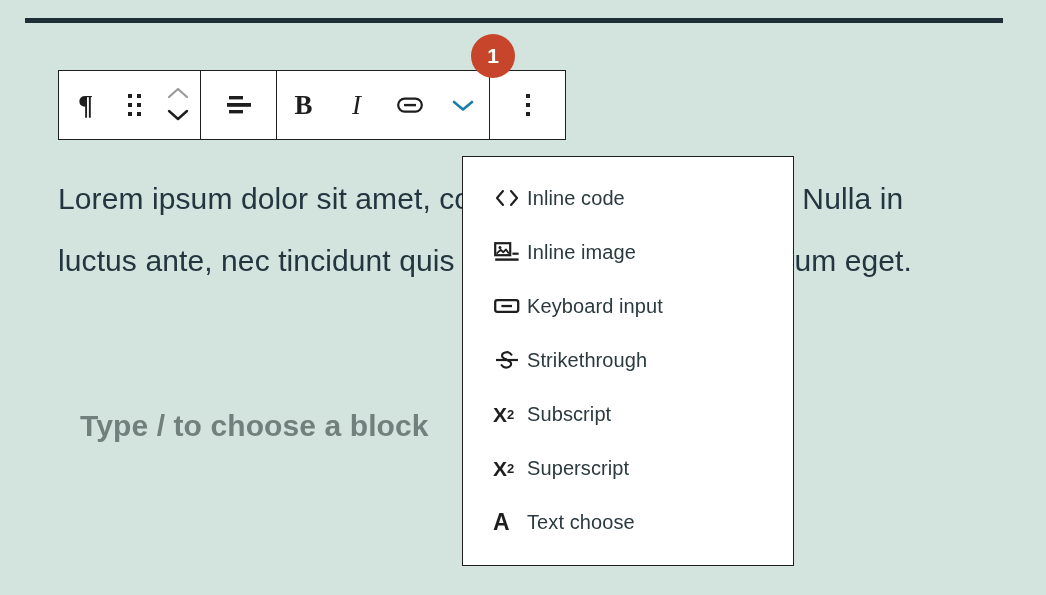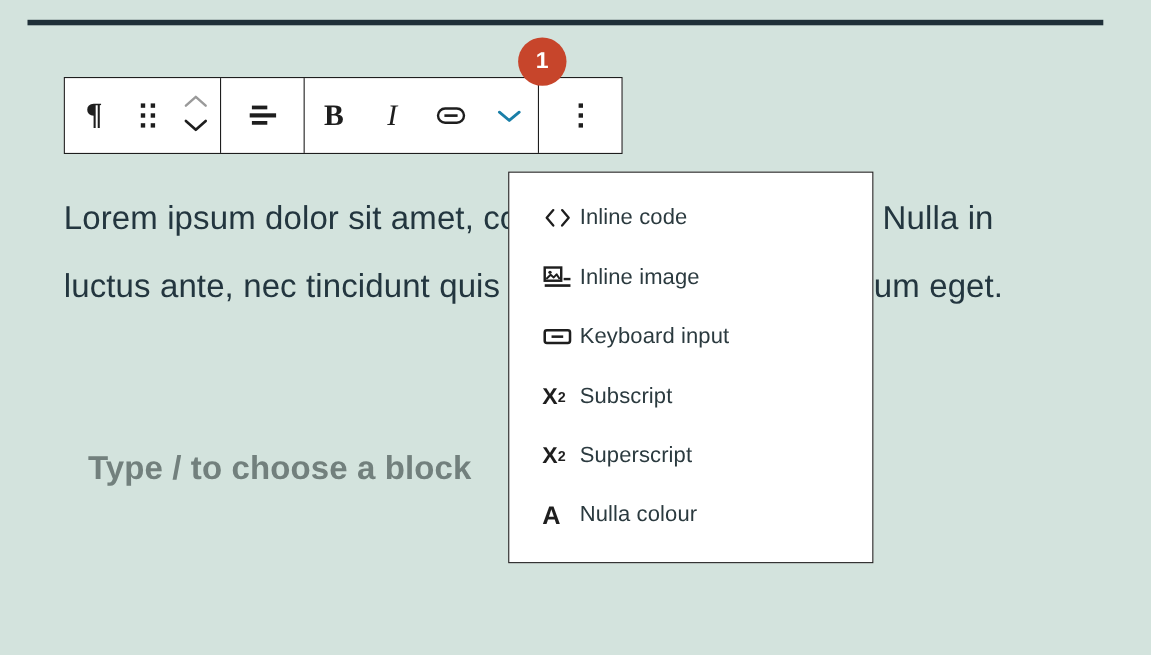--- a/index.html
+++ b/index.html
@@ -341,29 +341,41 @@
   <button class="menu-item">
     <span class="mi-icon">
       <svg width="28" height="22" viewBox="0 0 28 22" fill="none">
         <rect x="2.2" y="5.2" width="23" height="11.6" rx="2" stroke="#1e1e1e" stroke-width="2.3"></rect>
         <rect x="8.4" y="9.9" width="10.6" height="2.3" fill="#1e1e1e"></rect>
       </svg>
     </span>
     <span class="mi-label">Keyboard input</span>
   </button>
 
+  <button class="menu-item">
+    <span class="mi-icon">
+      <svg width="28" height="24" viewBox="0 0 28 24" fill="none">
+        <path d="M18.4 6.6 C17 4.6 14.6 3.8 12.2 4.4 C9.6 5 8.4 7 9.4 8.9
+                 C10 10 11.4 10.7 13.2 11.3
+                 M8.6 17.2 C10 19.2 12.6 20 15 19.3 C17.8 18.5 18.8 16.3 17.6 14.4
+                 C17.1 13.6 16.1 13 14.8 12.5" stroke="#1e1e1e" stroke-width="2.1" fill="none" stroke-linecap="round"></path>
+        <rect x="3" y="10.9" width="22" height="2.2" fill="#1e1e1e"></rect>
+      </svg>
+    </span>
+    <span class="mi-label">Strikethrough</span>
+  </button>
 
   <button class="menu-item">
     <span class="mi-icon sup-glyph">X<sub>2</sub></span>
     <span class="mi-label">Subscript</span>
   </button>
 
   <button class="menu-item">
     <span class="mi-icon sup-glyph">X<sup>2</sup></span>
     <span class="mi-label">Superscript</span>
   </button>
 
   <button class="menu-item">
     <span class="mi-icon a-glyph">A</span>
-    <span class="mi-label">Nulla colour</span>
+    <span class="mi-label">Text choose</span>
   </button>
 
 </div>
 
 </body></html>

